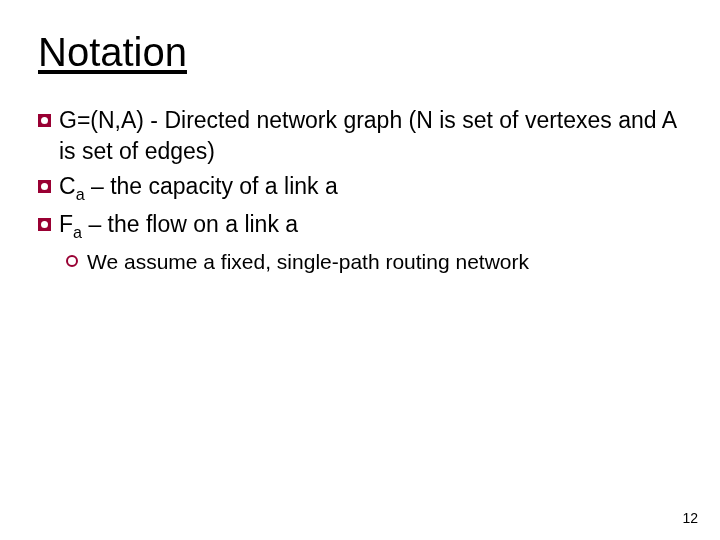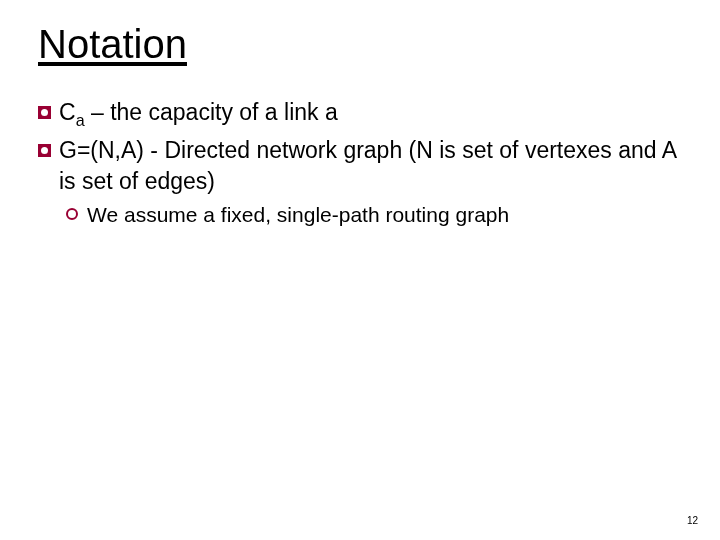--- a/index.html
+++ b/index.html
@@ -8,21 +8,21 @@
     width: 720px;
     height: 540px;
     background: #ffffff;
     font-family: "Comic Sans MS", "Comic Sans", cursive, sans-serif;
     color: #000000;
     position: relative;
     overflow: hidden;
   }
   .slide {
     box-sizing: border-box;
-    padding: 22px 38px 0 38px;
+    padding: 30px 38px 0 38px;
   }
   .title {
     font-size: 40px;
     text-decoration: underline;
     text-underline-offset: 4px;
     margin: 0 0 30px 0;
     font-weight: normal;
   }
   .items {
     font-size: 23px;
@@ -72,46 +72,50 @@
   }
   sub {
     font-size: 0.7em;
     vertical-align: sub;
   }
   .pagenum {
     position: absolute;
     right: 22px;
     bottom: 14px;
     font-family: Arial, sans-serif;
-    font-size: 10px;
+    font-size: 14px;
     color: #000;
   }
 </style>
 </head>
 <body>
 
 <div class="slide">
   <h1 class="title">Notation</h1>
 
   <div class="items">
 
     <div class="item">
       <span class="bullet-square"></span>
+      <span class="item-text">G=(N,A) - Directed network graph (N is set of vertexes and A is set of edges)</span>
+    </div>
+
+    <div class="item">
+      <span class="bullet-square"></span>
       <span class="item-text">C<sub>a</sub> – the capacity of a link a</span>
     </div>
 
     <div class="item">
       <span class="bullet-square"></span>
-      <span class="item-text">G=(N,A) - Directed network graph (N is set of vertexes and A is set of edges)</span>
+      <span class="item-text">F<sub>a</sub> – the flow on a link a</span>
     </div>
-
 
 
 
     <div class="sub">
       <span class="bullet-circle"></span>
-      <span class="item-text">We assume a fixed, single-path routing graph</span>
+      <span class="item-text">We assume a fixed, single-path routing network</span>
     </div>
 
   </div>
 </div>
 
 <div class="pagenum">12</div>
 
 </body></html>

